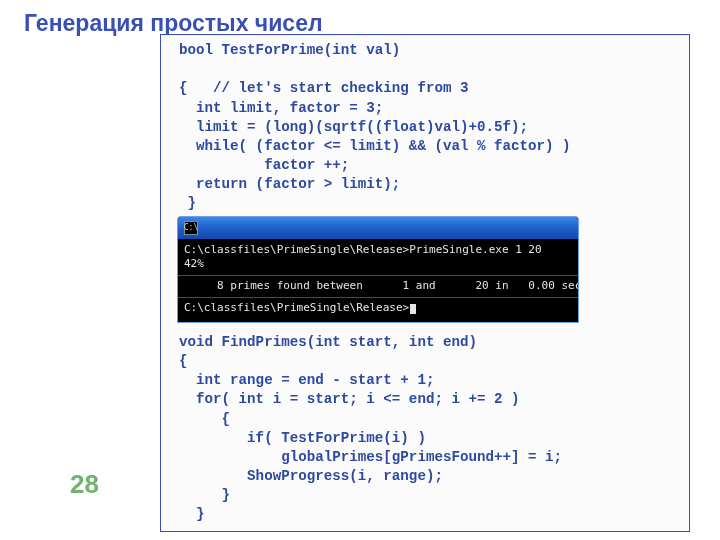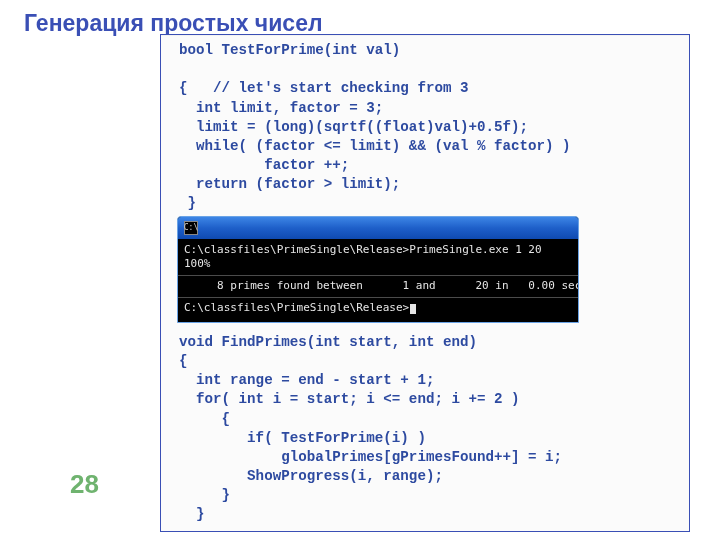--- a/index.html
+++ b/index.html
@@ -130,21 +130,21 @@
   return (factor &gt; limit);
  }</pre>
 
     <div class="cmd-window">
       <div class="cmd-titlebar">
         <span class="cmd-icon">
             <span class="cmd-icon-inner">C:\</span>
           </span>
       </div>
       <div class="cmd-body"><span>C:\classfiles\PrimeSingle\Release&gt;PrimeSingle.exe 1 20</span>
-<span>100%</span>
+<span>42%</span>
 <hr class="cmd-sep"><span>     8 primes found between      1 and      20 in   0.00 secs</span>
 <hr class="cmd-sep"><span>C:\classfiles\PrimeSingle\Release&gt;</span><span class="cursor"></span></div>
     </div>
 
     <div class="gap"></div>
 
     <pre class="code">void FindPrimes(int start, int end)
 {
   int range = end - start + 1;
   for( int i = start; i &lt;= end; i += 2 )

